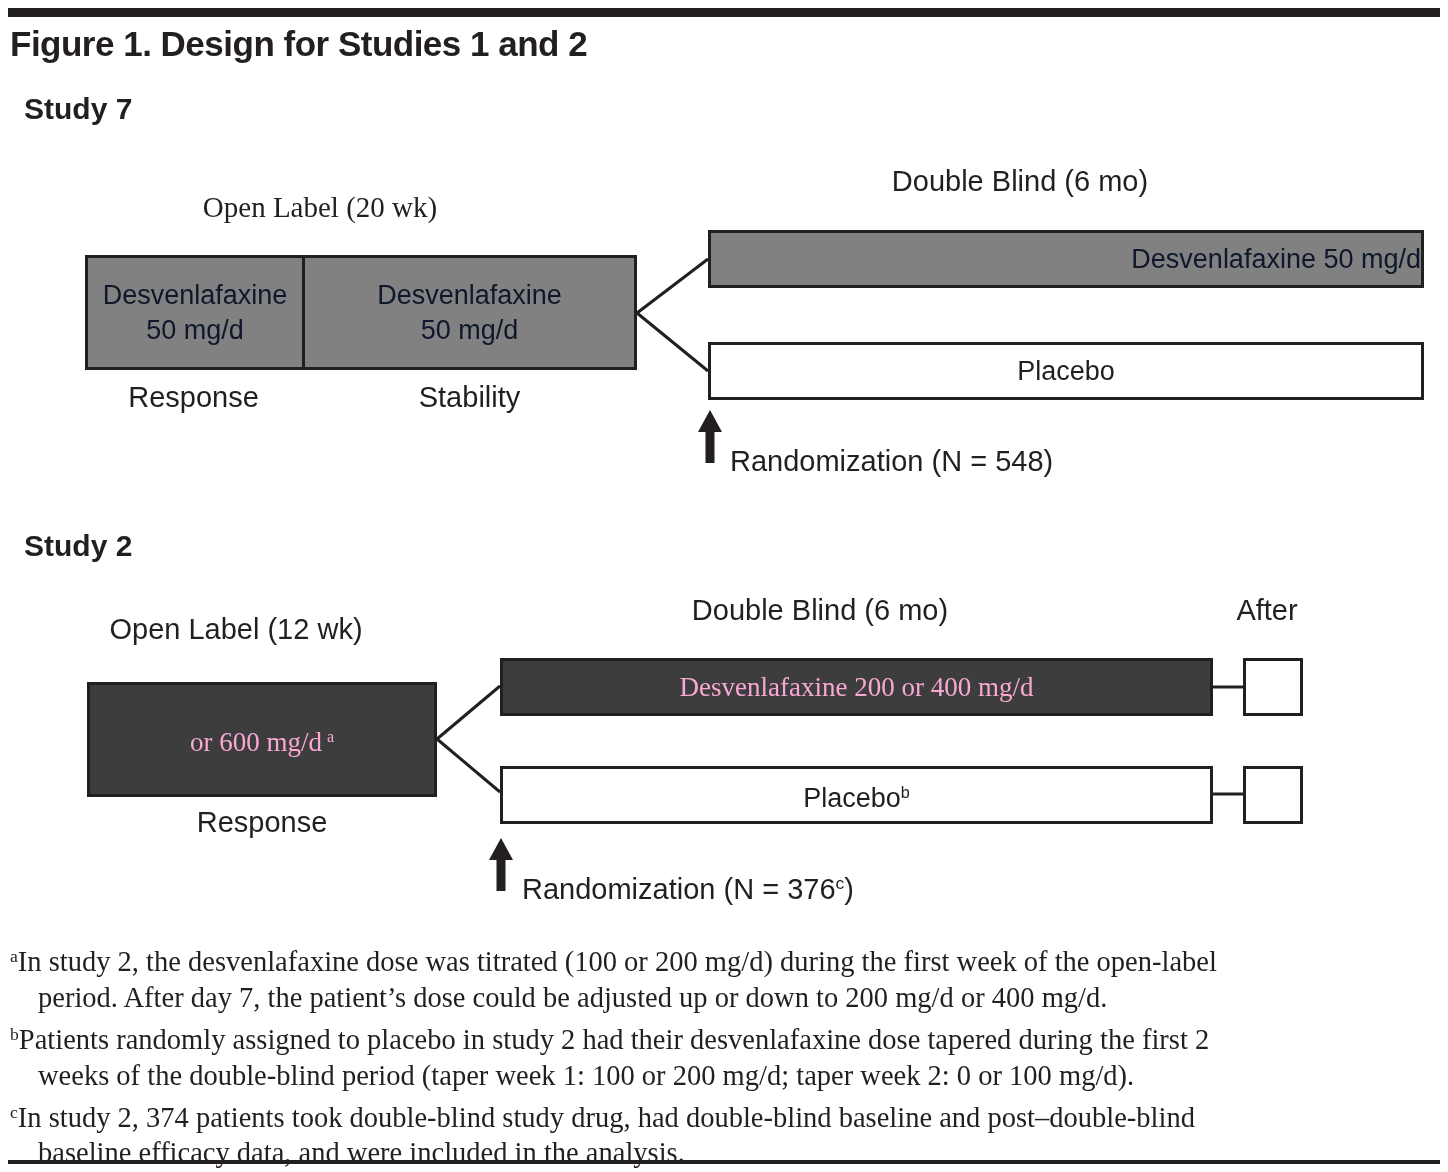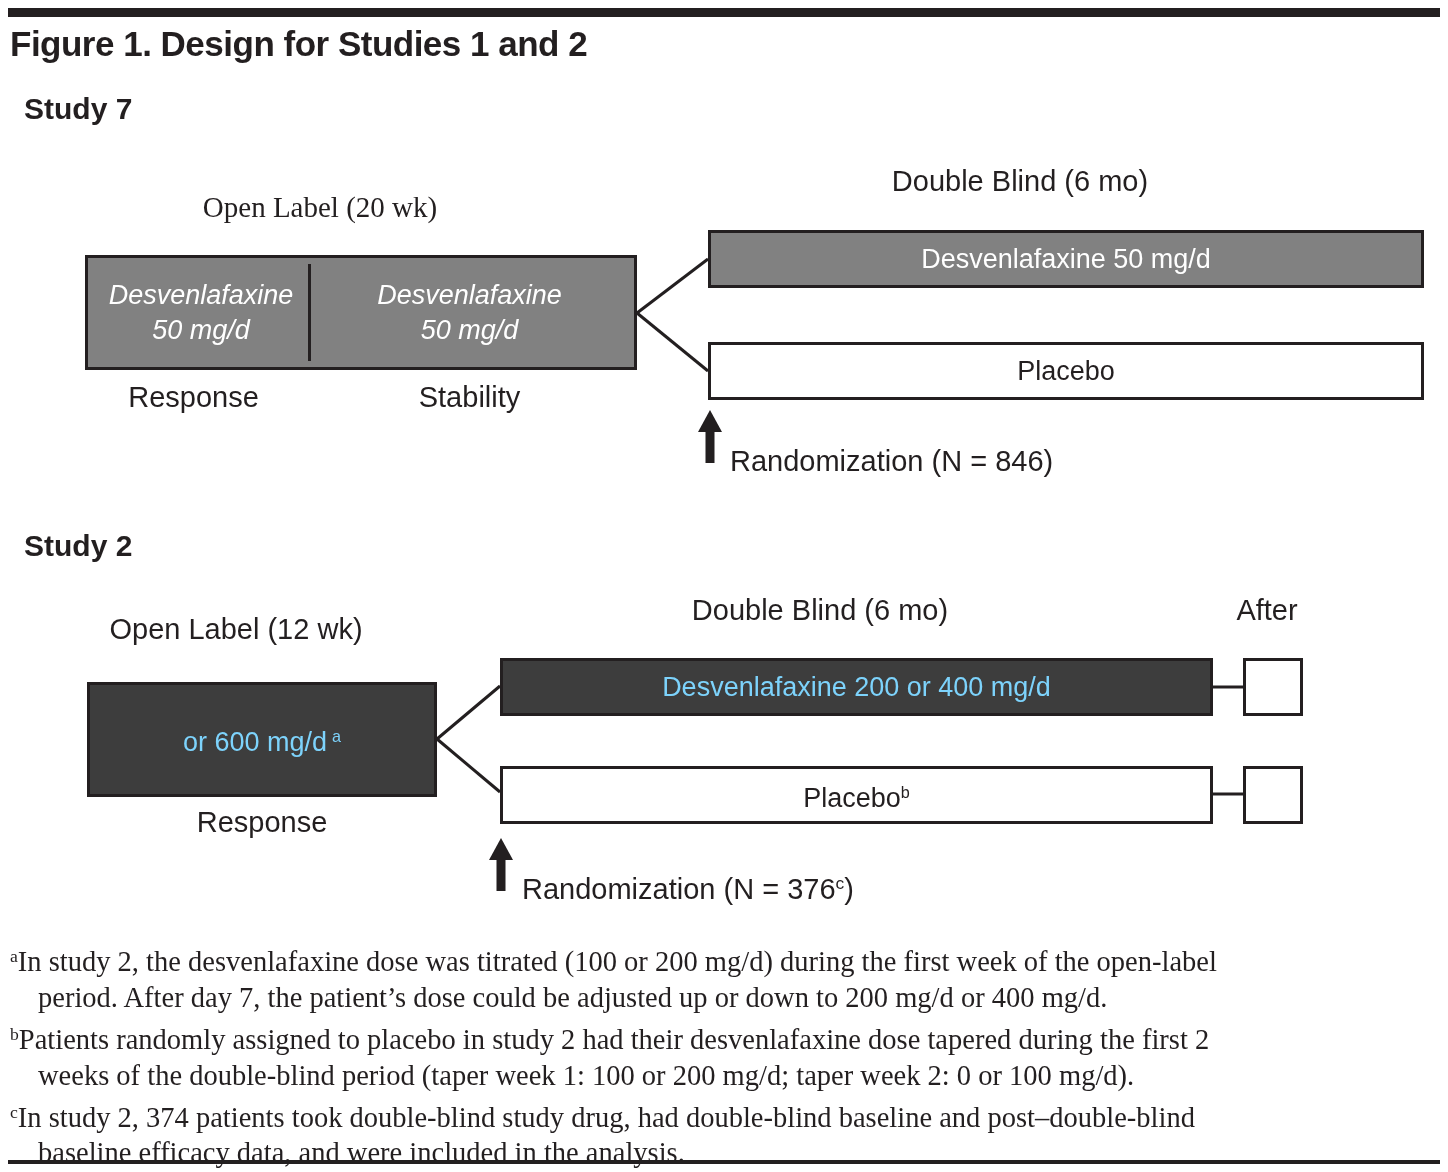--- a/index.html
+++ b/index.html
@@ -12,25 +12,25 @@
   body{width:1448px;height:1172px;overflow:hidden;
        font-family:"Liberation Sans",sans-serif;color:var(--ink);}
   .canvas{position:relative;width:1448px;height:1172px;background:var(--paper);border-radius:7px;}
   .rule{position:absolute;background:var(--ink);}
   .figure-title{position:absolute;left:10px;top:24px;font-size:35px;font-weight:bold;letter-spacing:-0.5px;}
   .study-heading{position:absolute;font-size:30px;font-weight:bold;}
   .phase-title{position:absolute;font-size:29px;text-align:center;}
   .seg-label{position:absolute;font-size:29px;text-align:center;}
   .bar{position:absolute;border:3px solid var(--ink);box-sizing:border-box;
        display:flex;align-items:center;justify-content:center;text-align:center;}
-  .fill-1{background:var(--study1-fill);color:#ffffff;}
-  .fill-2{background:var(--study2-fill);color:#7dd3fc;}
+  .fill-1{background:var(--study1-fill);color:#0f172a;justify-content:flex-end;}
+  .fill-2{background:var(--study2-fill);color:#f9a8d4;font-family:Liberation Serif, serif;}
   .fill-w{background:#fff;color:var(--ink);}
   .bar .txt{font-size:27px;line-height:35px;}
-  .split{padding:6px;font-style:italic;}
+  .split{padding:0;}
   .split .cell{height:100%;display:flex;align-items:center;justify-content:center;}
   .split .cell.b{border-left:3px solid var(--ink);}
   .rand-label{position:absolute;font-size:29px;white-space:nowrap;}
   .sup{font-size:0.60em;vertical-align:0.55em;}
   .sup-gap{margin-left:5px;}
   svg.overlay{position:absolute;left:0;top:0;width:1448px;height:1172px;pointer-events:none;}
   svg .ln{stroke:var(--ink);stroke-width:3;fill:none;}
   svg .shape{fill:var(--study2-fill);stroke:var(--ink);stroke-width:2;}
   svg .arrow{fill:var(--ink);stroke:none;}
   .footnotes{position:absolute;left:10px;top:938px;width:1432px;
@@ -95,21 +95,21 @@
   <div class="seg-label" style="left:85px;top:381px;width:217px;">Response</div>
   <div class="seg-label" style="left:302px;top:381px;width:335px;">Stability</div>
 
   <div class="bar fill-1" style="left:708px;top:230px;width:716px;height:58px;">
     <div class="txt">Desvenlafaxine 50 mg/d</div>
   </div>
   <div class="bar fill-w" style="left:708px;top:342px;width:716px;height:58px;">
     <div class="txt">Placebo</div>
   </div>
 
-  <div class="rand-label" style="left:730px;top:445px;">Randomization (N = 846)</div>
+  <div class="rand-label" style="left:730px;top:445px;">Randomization (N = 548)</div>
 
   <div class="study-heading" style="left:24px;top:529px;">Study 2</div>
 
   <div class="phase-title" style="left:95px;top:613px;width:282px;">Open Label (12 wk)</div>
   <div class="phase-title" style="left:650px;top:594px;width:340px;">Double Blind (6 mo)</div>
   <div class="phase-title" style="left:1217px;top:594px;width:100px;">After</div>
 
   <div class="bar fill-2" style="left:87px;top:682px;width:350px;height:115px;">
     <div class="txt">
       <span style="display:block;"><span>or 600 mg/d</span><span class="sup sup-gap">a</span></span>

